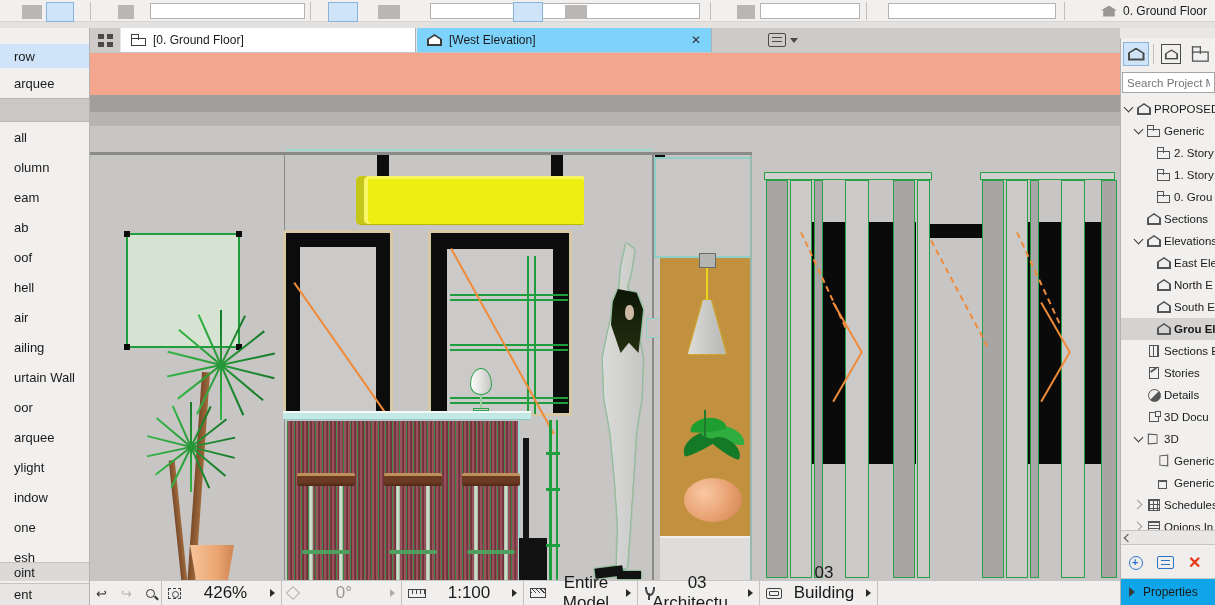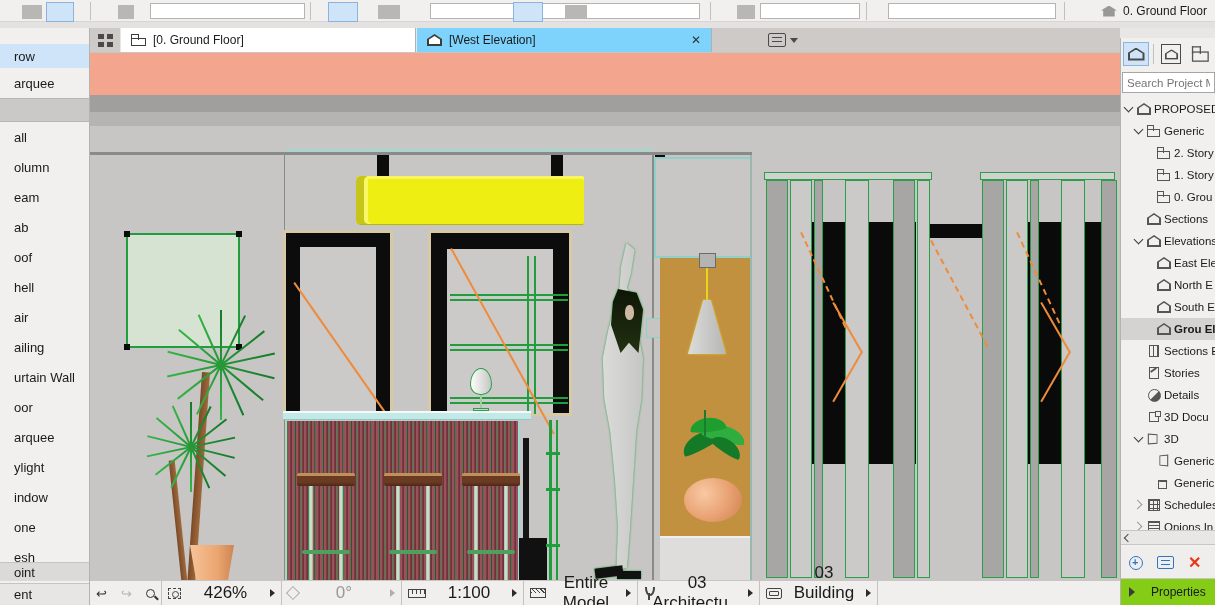--- a/index.html
+++ b/index.html
@@ -147,21 +147,21 @@
   .ti.axon::after{content:"";position:absolute;left:4px;top:0;width:8px;height:4px;border-bottom:1.3px solid #555;transform:skewX(-42deg)}
   .ti.sched::before{content:"";position:absolute;inset:0 1px;border:1.3px solid #555;background-image:linear-gradient(to right,#555 1px,transparent 1px),linear-gradient(to bottom,#555 1px,transparent 1px);background-size:4px 4px}
   .ti.proj::before{content:"";position:absolute;inset:0 1px;border:1.3px solid #555;background:repeating-linear-gradient(180deg,#555 0 1px,transparent 1px 3px)}
   #nav-hstrip{position:absolute;left:0;top:492px;width:95px;height:15px;background:#e9e7e5;border-top:1px solid #c8c6c4;border-bottom:1px solid #c8c6c4;display:flex;align-items:center}
   .hs-arr{width:6px;height:6px;border-left:1.6px solid #4a4a48;border-bottom:1.6px solid #4a4a48;transform:rotate(45deg);margin-left:4px}
   #nav-btns{position:absolute;left:0;top:509px;width:95px;height:31px;background:#f0eeec;display:flex;align-items:center;gap:14px;padding-left:8px}
   .ic-plus{width:14px;height:14px;border:1.5px solid #2e74c8;border-radius:50%;position:relative}
   .ic-plus::before{content:"+";position:absolute;left:2.1px;top:-1.5px;color:#2e74c8;font:700 11px/14px "Liberation Sans",sans-serif}
   .ic-set{width:17px;height:13px;border:1.5px solid #2e74c8;border-radius:2px;background:repeating-linear-gradient(180deg,#2e74c8 0 1.3px,transparent 1.3px 3.6px) 3px 2.5px/9px 7px no-repeat}
   .ic-x{color:var(--red);font:700 16px/16px "Liberation Sans",sans-serif}
-  #props-bar{position:absolute;left:0;top:540px;width:95px;height:27px;background:#84cc16;border-top:1px solid #c8c6c4;display:flex;align-items:center;gap:16px;padding-left:8px;font-size:12px;color:#1a1a1a}
+  #props-bar{position:absolute;left:0;top:540px;width:95px;height:27px;background:#0ea5e9;border-top:1px solid #c8c6c4;display:flex;align-items:center;gap:8px;padding-left:8px;font-size:12px;color:#1a1a1a}
   .tri-r{width:0;height:0;border-top:5px solid transparent;border-bottom:5px solid transparent;border-left:6px solid #3a3a3a}
 
   
   #statusbar{left:90px;top:580px;width:1030px;height:25px;background:#f1efed;border-top:1px solid #c8c6c4;display:flex;align-items:center}
   .seg{height:100%;display:flex;align-items:center;border-right:1px solid #c4c2c0;padding:0 6px;gap:6px}
   .seg .val{flex:1;text-align:center;font-size:17px;color:#1a1a1a}
   .seg .gray{color:#9a9896}
   .seg-arr{width:0;height:0;border-top:4px solid transparent;border-bottom:4px solid transparent;border-left:5px solid #2a2a28}
   .seg-arr.gray{border-left-color:#b0aeac}
   .ic-mag{width:9px;height:9px;border:1.6px solid #333;border-radius:50%;position:relative}

